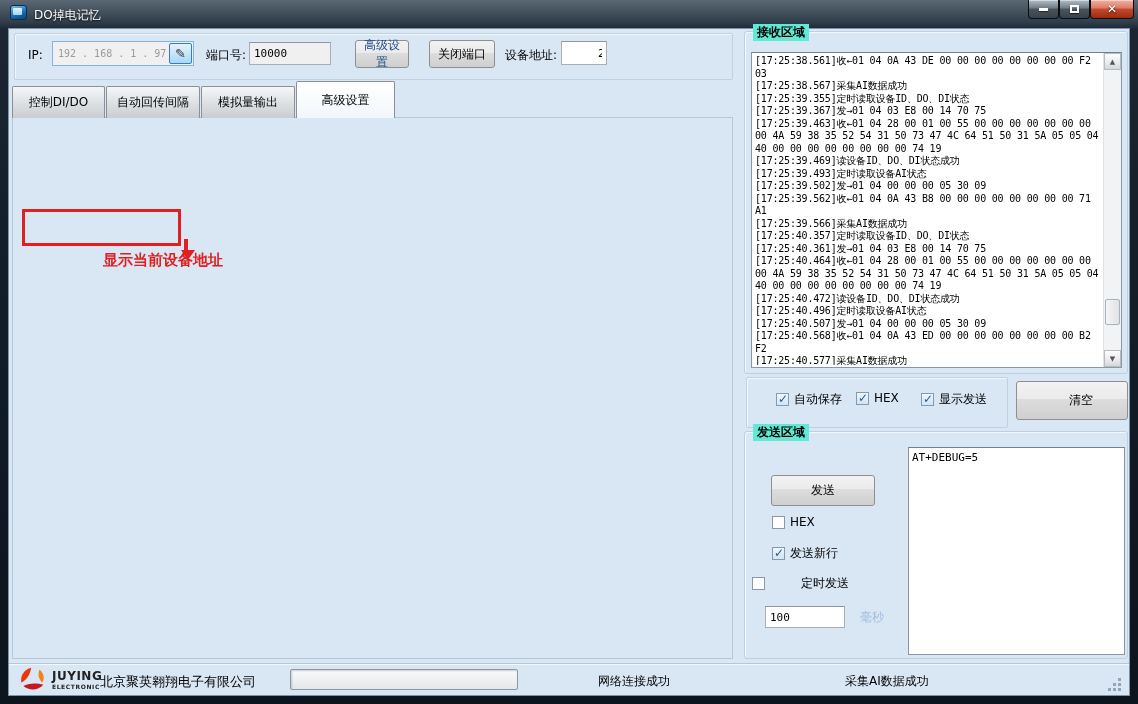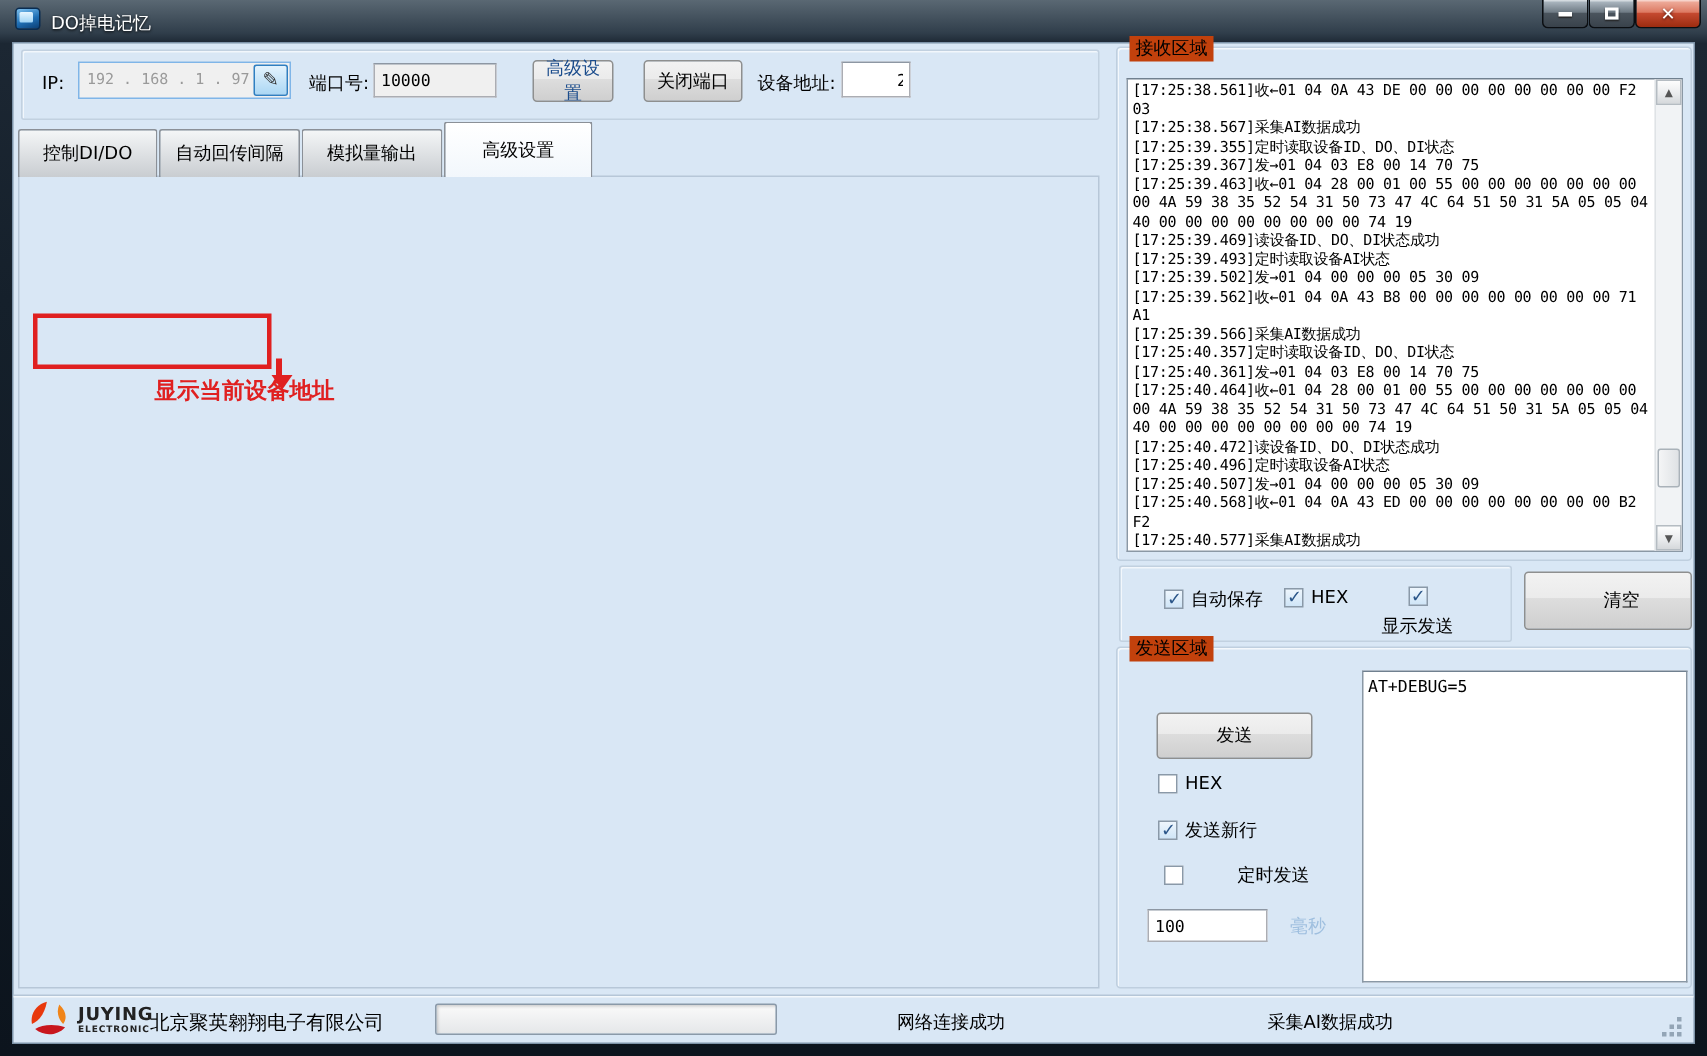--- a/index.html
+++ b/index.html
@@ -34,21 +34,21 @@
   .btn{box-sizing:border-box;border:1px solid #8e8f8f;border-radius:3px;position:absolute;
     background:linear-gradient(180deg,#f2f2f2 0%,#ebebeb 45%,#dddddd 46%,#cfcfcf 100%);
     font-size:12px;color:#000;font-family:inherit;display:flex;align-items:center;justify-content:center;cursor:default;}
   .btn.blue-text{color:#1b4c8c;}
   .btn.focusd{border-color:#3c7fb1;box-shadow:0 0 0 2px #b9dcf3;outline:1px dotted #444;outline-offset:-4px;}
   .combo{box-sizing:border-box;height:22px;border:1px solid #8e99a4;border-radius:2px;position:absolute;
     background:linear-gradient(180deg,#ffffff,#f0f3f6 60%,#e4e9ee);font-size:11px;display:flex;align-items:center;}
   .combo .ct{flex:1;padding:0 3px;white-space:nowrap;overflow:hidden;}
   .combo .ca{width:15px;text-align:center;font-size:8px;color:#444;border-left:1px solid #c8d0d8;align-self:stretch;display:flex;align-items:center;justify-content:center;background:linear-gradient(180deg,#fdfdfd,#dfe5ea);}
   .grp{position:absolute;border:1px solid #bfcfdf;border-radius:3px;box-shadow:inset 1px 1px 0 rgba(255,255,255,.7);box-sizing:border-box;}
-  .grp-title{position:absolute;top:-8px;left:8px;background:#c2410c;padding:0 4px;font-size:12px;white-space:nowrap;}
+  .grp-title{position:absolute;top:-8px;left:8px;background:#5eead4;padding:0 4px;font-size:12px;white-space:nowrap;font-weight:bold;}
   .cb{position:absolute;display:flex;align-items:center;gap:5px;font-size:12px;white-space:nowrap;}
   .cb .box{width:13px;height:13px;background:#fff;border:1px solid #8a99a8;box-sizing:border-box;position:relative;flex:0 0 13px;}
   .cb .box.checked{background:linear-gradient(180deg,#eef6fd,#cfe5f7);}
   .cb .box.checked::after{content:"\2713";position:absolute;left:1px;top:-2px;font-size:12px;font-weight:bold;color:#2a5588;}
   .tab{position:absolute;box-sizing:border-box;border:1px solid #8b9097;border-bottom:none;border-radius:2px 2px 0 0;
     background:linear-gradient(180deg,#f4f6f7,#dadde0 60%,#c9cdd1);display:flex;align-items:center;justify-content:center;font-size:12px;z-index:2;}
   .tab.active{background:linear-gradient(180deg,#ffffff,#f2f7fc);z-index:4;}
   .tabpage{position:absolute;left:12px;top:117px;width:721px;height:542px;border:1px solid #b7c7d8;background:#d9e7f5;box-sizing:border-box;z-index:1;}
   
   .red-rect{position:absolute;border:3px solid #e02020;z-index:6;pointer-events:none;}
@@ -244,40 +244,40 @@
 </div>
 <div class="abs panelline" style="left:746px;top:377px;width:262px;height:51px;"></div>
 <div class="cb" style="left:776px;top:391px;">
   <span class="box checked"></span>
   <span>自动保存</span>
 </div>
 <div class="cb" style="left:856px;top:391px;">
   <span class="box checked"></span>
   <span>HEX</span>
 </div>
-<div class="cb" style="left:921px;top:391px;flex-direction:column;">
+<div class="cb" style="left:921px;top:391px;">
   <span class="box checked"></span>
   <span>显示发送</span>
 </div>
 <button class="btn" style="left:1016px;top:381px;width:112px;height:39px;padding-left:24px;">清空</button>
 
 <div class="grp" style="left:744px;top:431px;width:384px;height:228px;">
   <span class="grp-title">发送区域</span>
 </div>
 <textarea class="abs" style="left: 908px; top: 447px; width: 217px; height: 208px; border-width: 1px; border-style: solid; border-color: rgb(112, 128, 143) rgb(138, 152, 165) rgb(138, 152, 165); border-image: initial; background: rgb(255, 255, 255); resize: none; box-sizing: border-box; font-family: &quot;DejaVu Sans Mono&quot;, &quot;Liberation Mono&quot;, monospace; font-size: 11px; padding: 3px; outline: none;">AT+DEBUG=5</textarea>
 <button class="btn" style="left:771px;top:475px;width:104px;height:31px;">发送</button>
 <div class="cb" style="left:772px;top:515px;">
   <span class="box"></span>
   <span>HEX</span>
 </div>
 <div class="cb" style="left:772px;top:545px;">
   <span class="box checked"></span>
   <span>发送新行</span>
 </div>
-<div class="cb" style="left:776px;top:575px;gap:36px;">
+<div class="cb" style="left:752px;top:575px;gap:36px;">
   <span class="box"></span>
   <span>定时发送</span>
 </div>
 <input class="tb" style="left: 765px; top: 606px; width: 80px;" value="100">
 <div class="abs lbl" style="left:860px;top:610px;color:#9fbfdf;">毫秒</div>
 
 <div class="statusline"></div>
 <div class="abs" style="left:18px;top:667px;width:30px;height:26px;">
   <svg width="30" height="26" viewBox="0 0 32 30">
     <path d="M14 1 C6 3 1 10 2.5 18 C8.5 15.5 12.5 9.5 14 1 Z" fill="#e8380d"></path>

